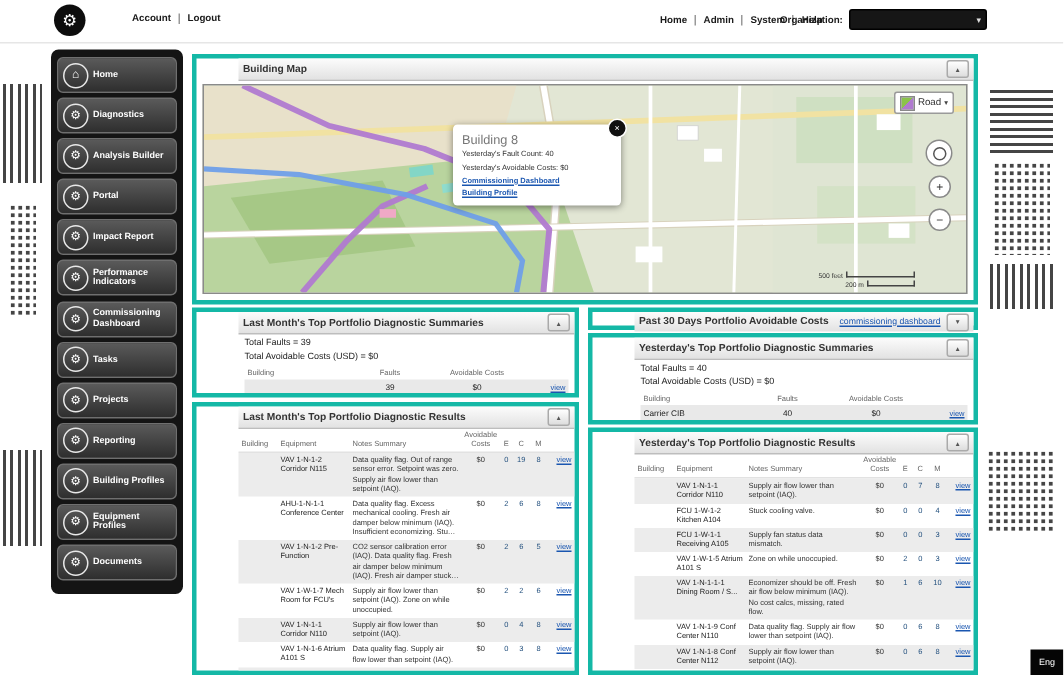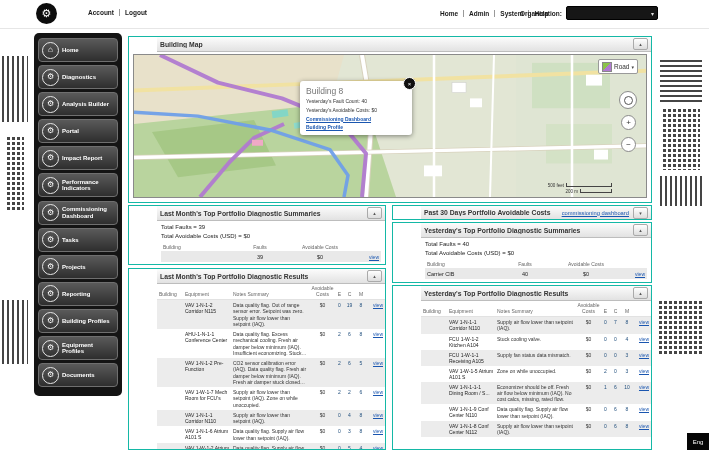--- a/index.html
+++ b/index.html
@@ -28,21 +28,21 @@
   
   .sidebar{position:absolute;left:34px;top:33px;width:88px;height:363px;background:#141414;border-radius:5px;
            padding:5px 4px;box-sizing:border-box;}
   .side-item{height:24px;margin-bottom:3.1px;background:linear-gradient(#5a5a5a,#2e2e2e);border:1px solid #6f6f6f;
              border-radius:4px;display:flex;align-items:center;padding:0 2px 0 3px;box-sizing:border-box;cursor:pointer;}
   .side-icon{width:15px;height:15px;min-width:15px;border:1px solid #e8e8e8;border-radius:50%;color:#fff;
              display:flex;align-items:center;justify-content:center;font-size:8px;line-height:1;}
   .side-label{color:#fff;font-size:6px;font-weight:bold;margin-left:3px;line-height:1.05;}
 
   
-  .panel{position:absolute;background:#fff;border:1px solid #14b8a6;box-sizing:border-box;padding-left:28px;}
+  .panel{position:absolute;background:#fff;border:3px solid #14b8a6;box-sizing:border-box;padding-left:28px;}
   .ph{height:14px;background:linear-gradient(#fcfcfc,#e2e2e2);border-bottom:1px solid #bdbdbd;
       display:flex;align-items:center;padding:0 3px;}
   .ph .t{font-size:6.8px;font-weight:bold;color:#333;flex:1;white-space:nowrap;overflow:hidden;}
   .chev{width:13px;height:10px;border:1px solid #aaa;border-radius:2px;background:linear-gradient(#fff,#ddd);
         font-size:5px;display:flex;align-items:center;justify-content:center;color:#555;cursor:pointer;flex:none;}
 
   
   .map-panel{left:128px;top:36px;width:524px;height:167px;}
   .map-body{position:absolute;left:4px;right:4px;top:17px;bottom:4px;border:1px solid #8a8a8a;overflow:hidden;
             background:#dde3cd;cursor:grab;}

